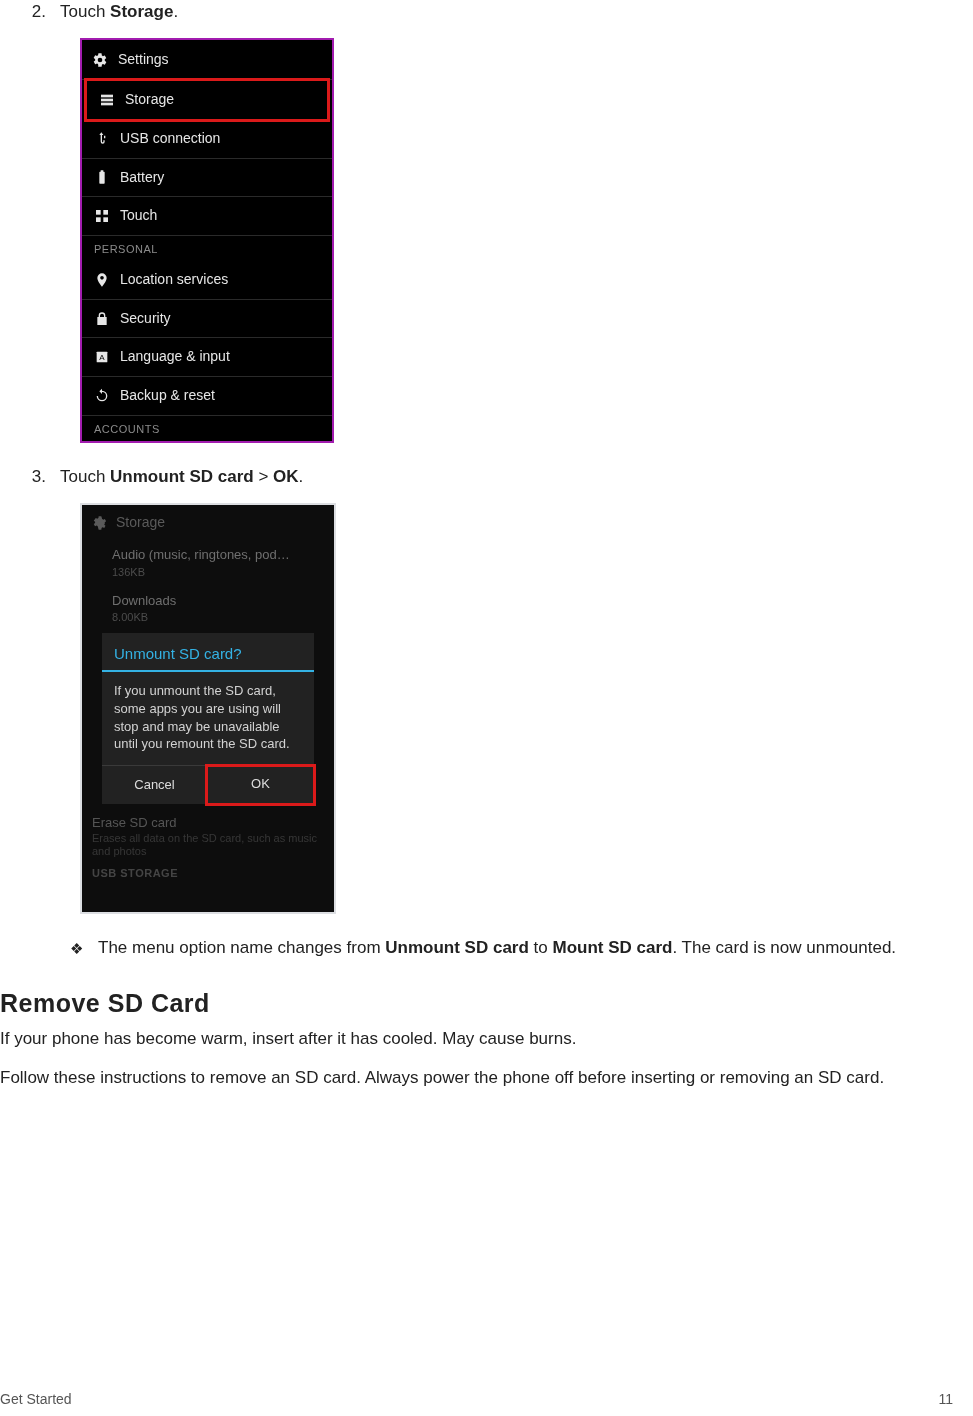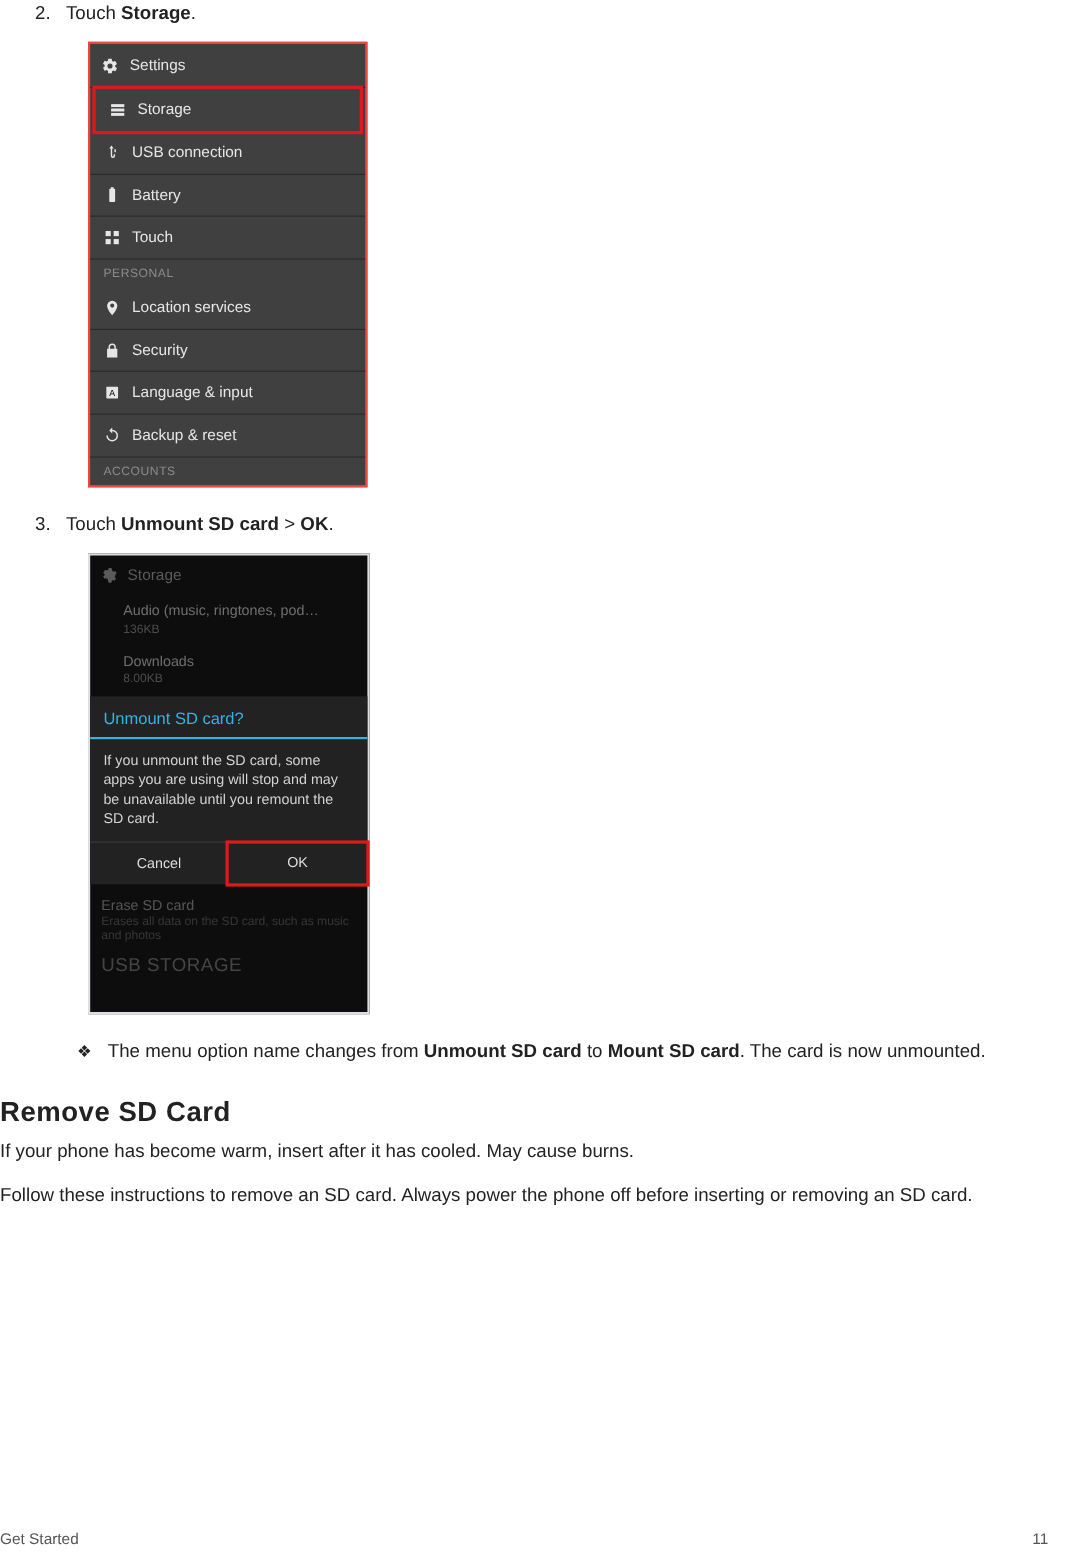--- a/index.html
+++ b/index.html
@@ -43,23 +43,23 @@
   .step-body {
     flex: 1;
   }
   .shot-wrap {
     margin: 14px 0 22px 80px;
   }
 
   
   .phone-shot {
     width: 250px;
-    background: #404040;
+    background: #000000;
     color: #e6e6e6;
-    border: 2px solid #ef4444;
+    border: 2px solid #a21caf;
     font-size: 14px;
   }
   .phone-shot .row {
     display: flex;
     align-items: center;
     gap: 10px;
     padding: 9px 12px;
     border-bottom: 1px solid #2a2a2a;
   }
   .phone-shot .title-row {
@@ -105,21 +105,21 @@
     font-size: 14px;
   }
   .ps2-item {
     padding: 6px 10px 6px 30px;
     color: #6f6f6f;
   }
   .ps2-item .t1 { font-size: 13px; }
   .ps2-item .t2 { font-size: 11px; color: #4c4c4c; }
   .ps2-dialog {
     background: #222;
-    margin: 2px 0;
+    margin: 2px 20px;
   }
   .ps2-dialog .dlg-title {
     color: #34b2e4;
     padding: 10px 12px 6px 12px;
     border-bottom: 2px solid #34b2e4;
     font-size: 15px;
   }
   .ps2-dialog .dlg-msg {
     color: #d2d2d2;
     font-size: 13px;
@@ -146,24 +146,25 @@
     padding: 8px 0;
   }
   .ps2-below {
     opacity: 0.4;
     padding: 8px 10px 4px 10px;
   }
   .ps2-below .t1 { font-size: 13px; color: #bfbfbf; }
   .ps2-below .t2 { font-size: 11px; color: #737373; line-height: 1.2; }
   .ps2-usbstor {
     color: #7c7c7c;
-    font-size: 17px;
+    font-size: 11px;
     letter-spacing: 0.5px;
     padding: 4px 10px 30px 10px;
     opacity: 0.5;
+    font-weight: bold;
   }
 
   
   .note-block {
     display: flex;
     align-items: flex-start;
     margin: 12px 0 26px 70px;
   }
   .note-bullet {
     width: 28px;

